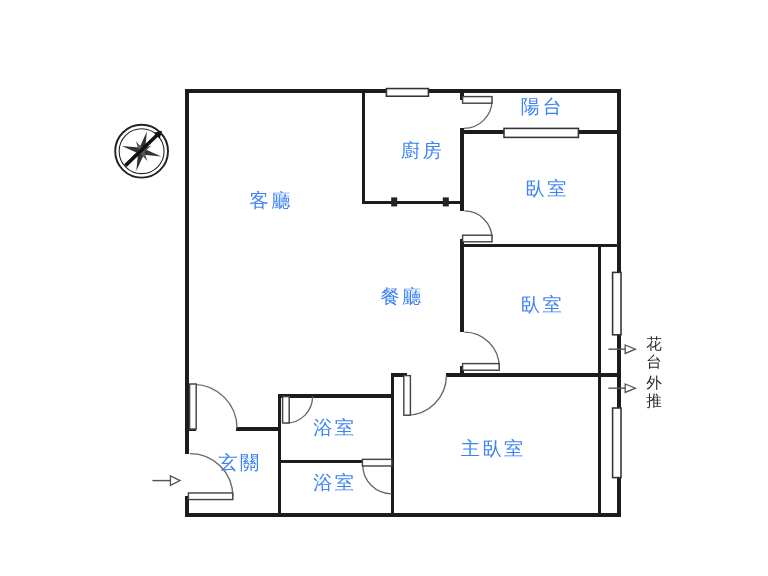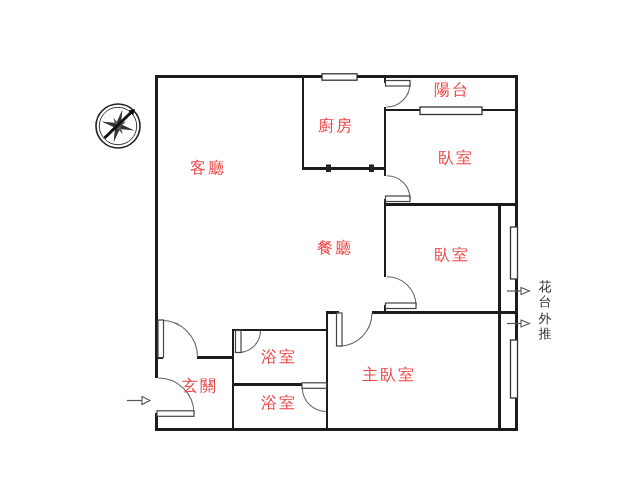--- a/index.html
+++ b/index.html
@@ -3,21 +3,21 @@
 <meta charset="utf-8">
 <style>
   html,body{margin:0;padding:0;background:#ffffff;}
   .stage{
     position:relative;width:640px;height:480px;background:#ffffff;overflow:hidden;
     font-family:"Liberation Sans", sans-serif;
   }
   .stage svg{position:absolute;left:0;top:0;}
   .room-label{
     position:absolute;transform:translate(-50%,-50%);
-    font-size:16px;color:#ef4444;letter-spacing:2px;white-space:nowrap;
+    font-size:16px;color:#3b82f6;letter-spacing:2px;white-space:nowrap;
     font-family:"Liberation Sans", sans-serif;
   }
   .vtext{
     position:absolute;left:536px;top:280px;width:18px;
     font-size:13px;line-height:14.5px;color:#2a2a2a;text-align:center;
   }
   .vtext span{display:block;}
   .vtext .grp-gap{margin-top:3px;}
 </style>
 </head>
@@ -94,27 +94,27 @@
     <g>
       <circle cx="118" cy="126" r="22" fill="none" stroke="#222222" stroke-width="1.6"></circle>
       <circle cx="118" cy="126" r="18.7" fill="none" stroke="#222222" stroke-width="0.9"></circle>
       <polygon points="122.4,109.6 121.0,124.3 134.4,130.4 119.8,129.0 113.6,142.4 115.0,127.8 101.6,121.6 116.3,123.0" fill="#333333"></polygon>
       <polygon points="126.2,121.3 120.4,126.7 122.8,134.2 117.4,128.4 109.8,130.8 115.6,125.4 113.3,117.8 118.7,123.6" fill="#555555"></polygon>
       <line x1="104.5" y1="138" x2="131" y2="112.5" stroke="#111111" stroke-width="3"></line>
       <path d="M135,109 L133.1,115.6 L128.3,110.6 Z" fill="#111111"></path>
     </g>
   </svg>
 
-  <div class="room-label" style="left:208px;top:168px">客廳</div>
+  <div class="room-label" style="left:226px;top:168px">客廳</div>
   <div class="room-label" style="left:335px;top:248px">餐廳</div>
-  <div class="room-label" style="left:336px;top:126px">廚房</div>
+  <div class="room-label" style="left:352px;top:126px">廚房</div>
   <div class="room-label" style="left:452px;top:90px">陽台</div>
   <div class="room-label" style="left:456px;top:158px">臥室</div>
   <div class="room-label" style="left:452px;top:255px">臥室</div>
-  <div class="room-label" style="left:389px;top:375px">主臥室</div>
+  <div class="room-label" style="left:411px;top:375px">主臥室</div>
   <div class="room-label" style="left:279px;top:357px">浴室</div>
   <div class="room-label" style="left:279px;top:403px">浴室</div>
   <div class="room-label" style="left:200px;top:386px">玄關</div>
 
   <div class="vtext">
     <span>花</span>
     <span>台</span>
     <span class="grp-gap">外</span>
     <span>推</span>
   </div>

